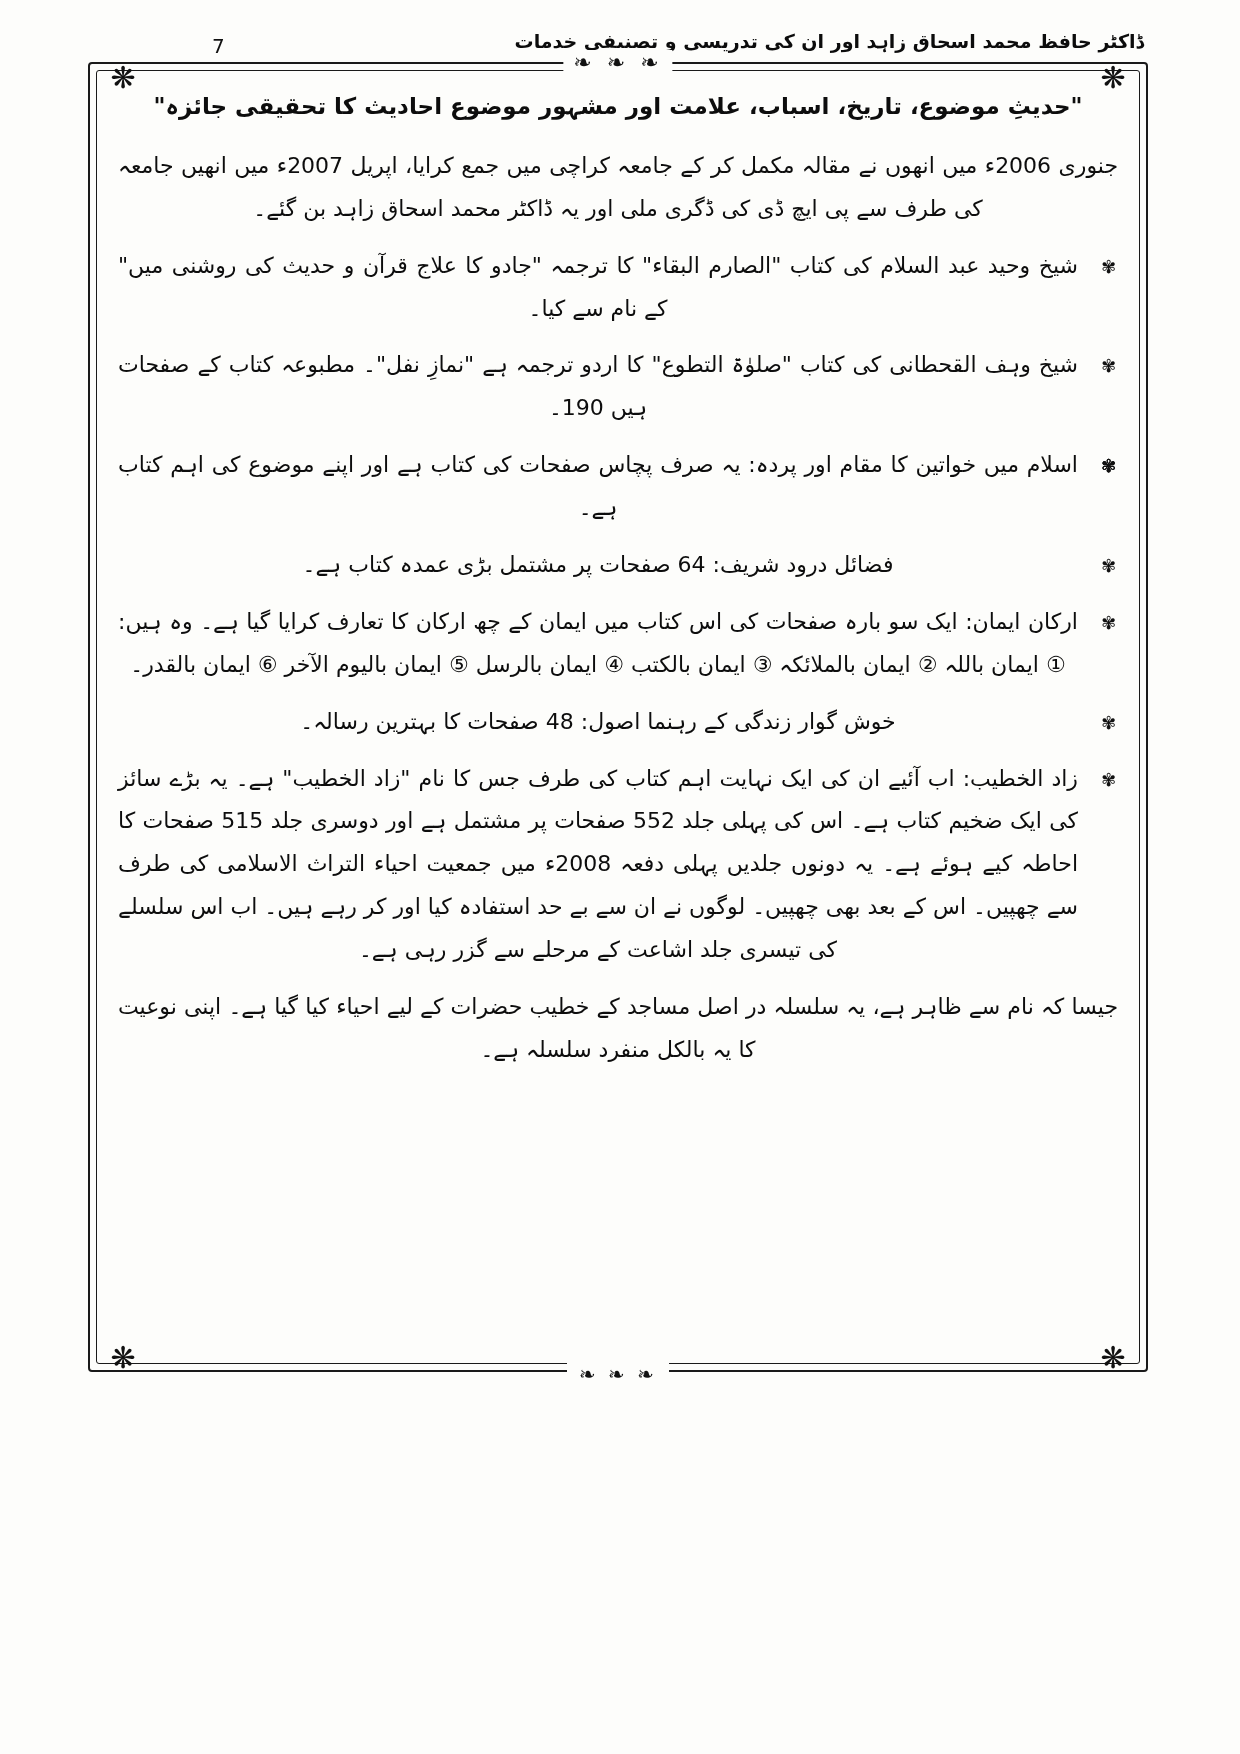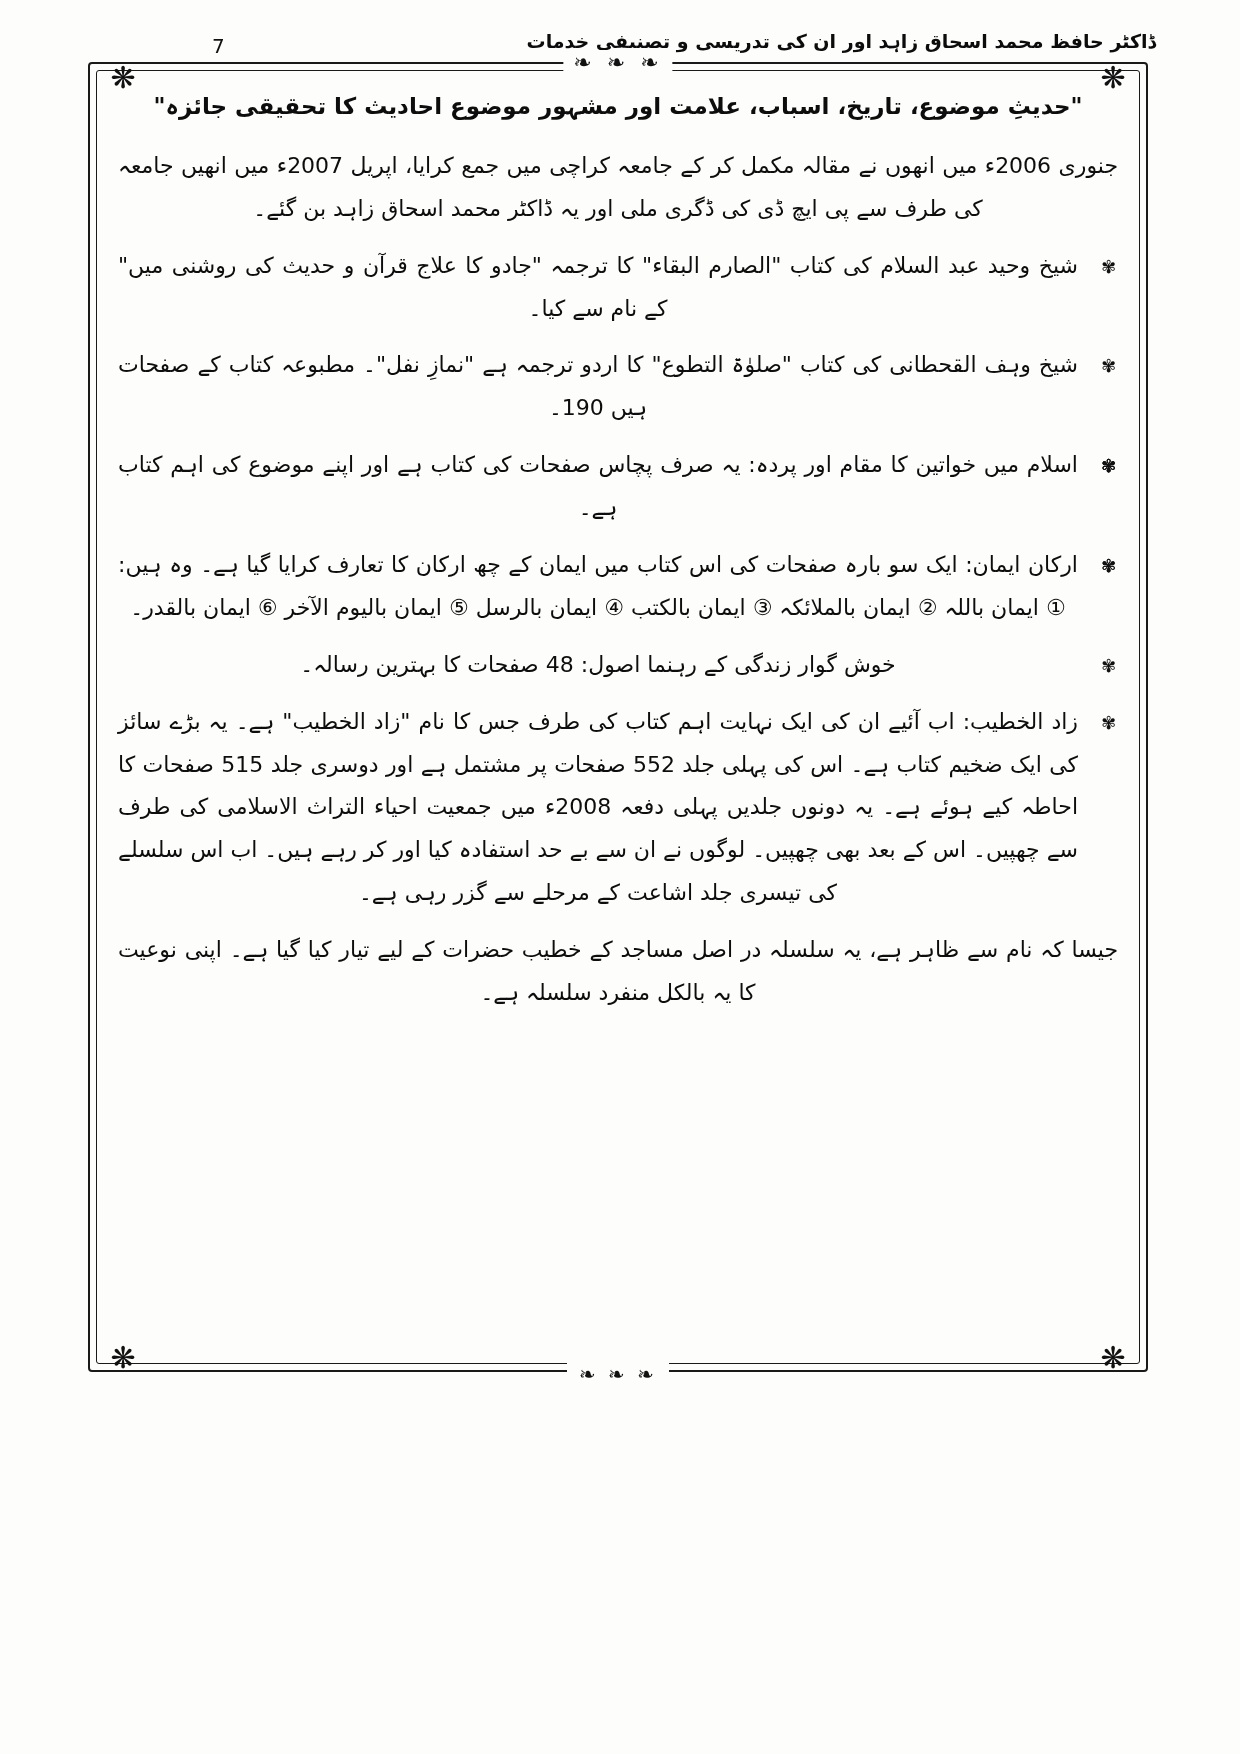--- a/index.html
+++ b/index.html
@@ -20,21 +20,21 @@
   
   .header {
     position: absolute;
     top: 22px;
     left: 0;
     right: 0;
     height: 40px;
   }
   .header-title {
     position: absolute;
-    right: 84px;
+    right: 96px;
     top: 8px;
     font-size: 19px;
     font-weight: bold;
     letter-spacing: 0.5px;
     direction: rtl;
     white-space: nowrap;
     color: #0c0c0c;
   }
   .page-number {
     position: absolute;
@@ -205,31 +205,32 @@
       </li>
       <li>
         <span class="marker">✾</span>
       </li>
       <li>
         <span class="marker">✾</span>
         <span>اسلام میں خواتین کا مقام اور پردہ: یہ صرف پچاس صفحات کی کتاب ہے اور اپنے موضوع کی اہم کتاب ہے۔</span>
       </li>
       <li>
         <span class="marker">✾</span>
+        <span>فضائل درود شریف: 64 صفحات پر مشتمل بڑی عمدہ کتاب ہے۔</span>
       </li>
       <li>
         <span class="marker">✾</span>
         <span>ارکان ایمان: ایک سو بارہ صفحات کی اس کتاب میں ایمان کے چھ ارکان کا تعارف کرایا گیا ہے۔ وہ ہیں: ① ایمان باللہ ② ایمان بالملائکہ ③ ایمان بالکتب ④ ایمان بالرسل ⑤ ایمان بالیوم الآخر ⑥ ایمان بالقدر۔</span>
       </li>
       <li>
         <span class="marker">✾</span>
         <span>خوش گوار زندگی کے رہنما اصول: 48 صفحات کا بہترین رسالہ۔</span>
       </li>
       <li>
         <span class="marker">✾</span>
         <span>زاد الخطیب: اب آئیے ان کی ایک نہایت اہم کتاب کی طرف جس کا نام "زاد الخطیب" ہے۔ یہ بڑے سائز کی ایک ضخیم کتاب ہے۔ اس کی پہلی جلد 552 صفحات پر مشتمل ہے اور دوسری جلد 515 صفحات کا احاطہ کیے ہوئے ہے۔ یہ دونوں جلدیں پہلی دفعہ 2008ء میں جمعیت احیاء التراث الاسلامی کی طرف سے چھپیں۔ اس کے بعد بھی چھپیں۔ لوگوں نے ان سے بے حد استفادہ کیا اور کر رہے ہیں۔ اب اس سلسلے کی تیسری جلد اشاعت کے مرحلے سے گزر رہی ہے۔</span>
       </li>
     </ul>
 
-    <p class="para tail">جیسا کہ نام سے ظاہر ہے، یہ سلسلہ در اصل مساجد کے خطیب حضرات کے لیے تیار کیا گیا ہے۔ اپنی نوعیت کا یہ بالکل منفرد سلسلہ ہے۔</p>
+    <p class="para tail">جیسا کہ نام سے ظاہر ہے، یہ سلسلہ در اصل مساجد کے خطیب حضرات کے لیے احیاء کیا گیا ہے۔ اپنی نوعیت کا یہ بالکل منفرد سلسلہ ہے۔</p>
 
   </div>
 </div>
 
 </body></html>

